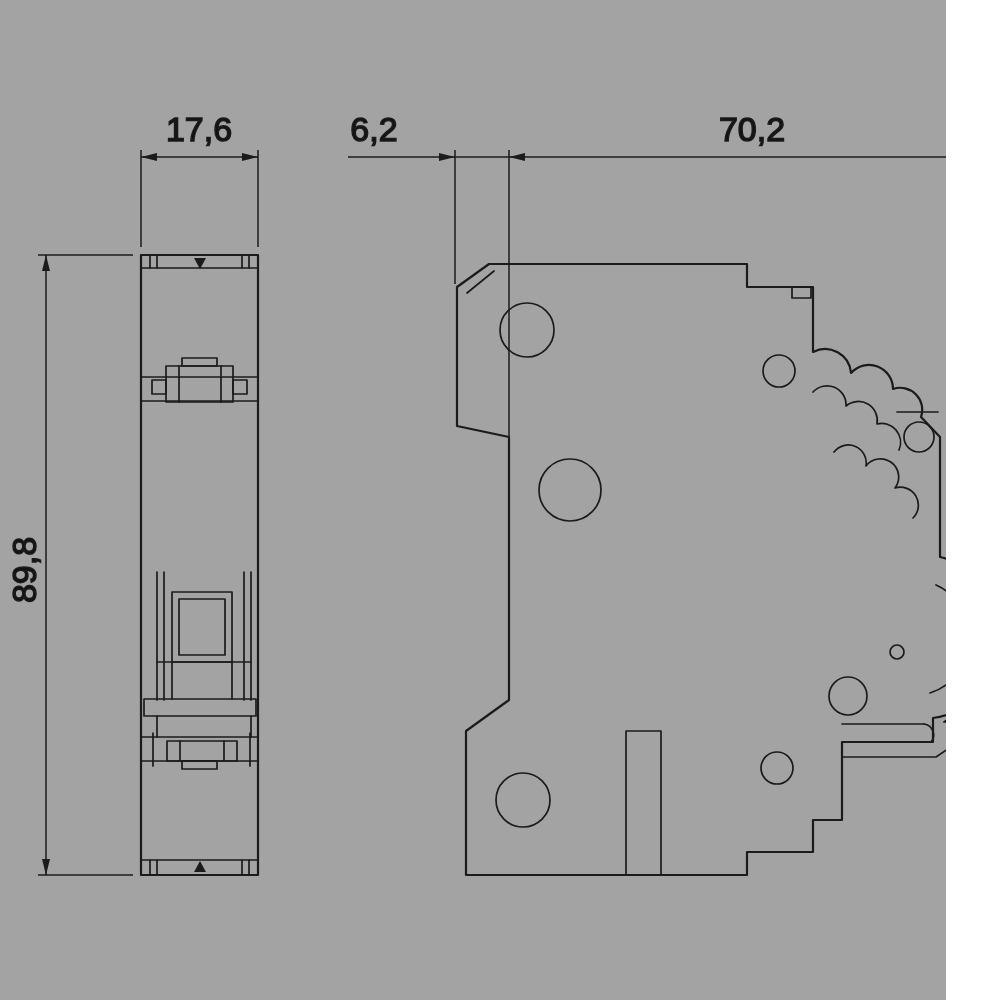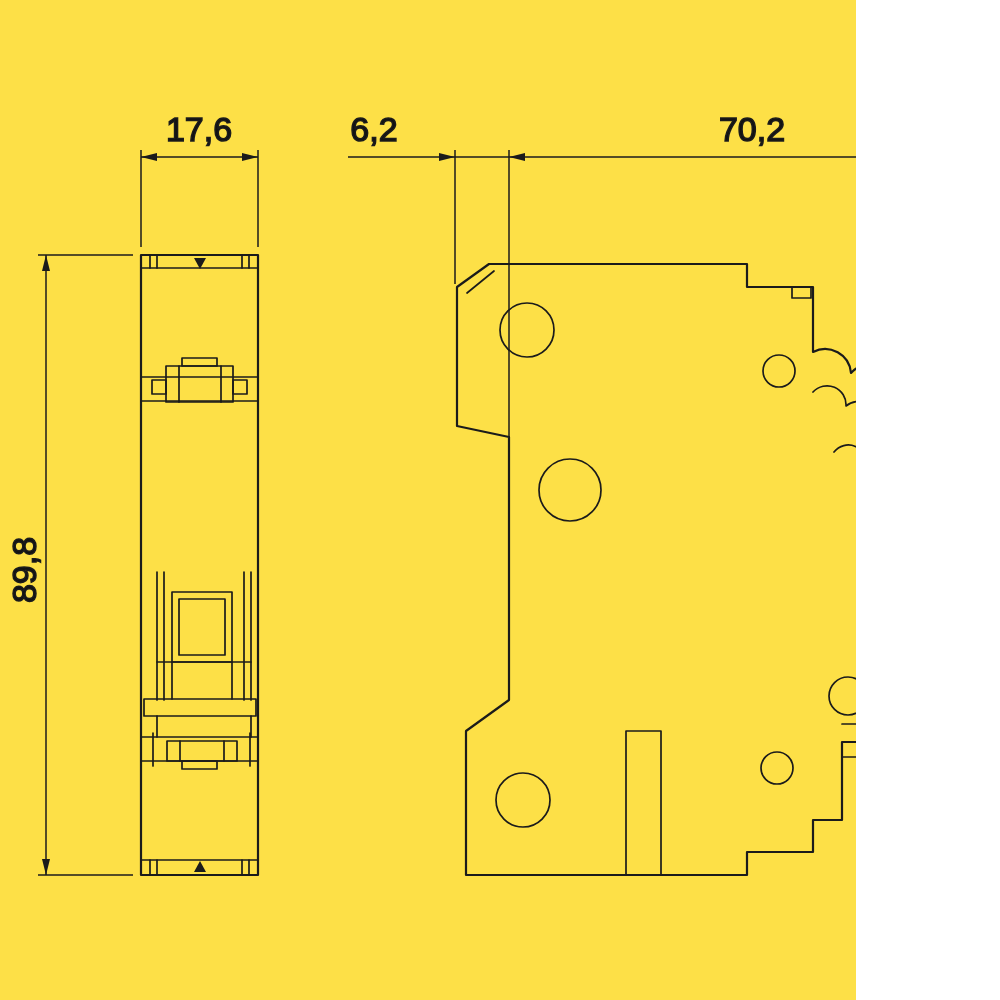--- a/index.html
+++ b/index.html
@@ -1,16 +1,16 @@
 <!DOCTYPE html>
 <html><head>
 <meta charset="utf-8">
 <style>
   html,body{margin:0;padding:0;background:#ffffff;}
-  .page{width:856px;height:1000px;background:#fde047;position:relative;overflow:hidden;
+  .page{width:946px;height:1000px;background:#a3a3a3;position:relative;overflow:hidden;
         font-family:"Liberation Sans",sans-serif;}
   svg{display:block;}
   .part{stroke:#1b1b1b;stroke-width:2.2;fill:none;stroke-linejoin:round;stroke-linecap:round;}
   .thin{stroke-width:1.7;}
   .dim{stroke:#1b1b1b;stroke-width:1.5;fill:none;stroke-linecap:butt;}
   .fillmark{fill:#1b1b1b;stroke:none;}
   .arrow{fill:#1b1b1b;stroke:none;}
   .dim-text{fill:#121212;font-family:"Liberation Sans",sans-serif;font-size:34px;}
 </style>
 </head>

